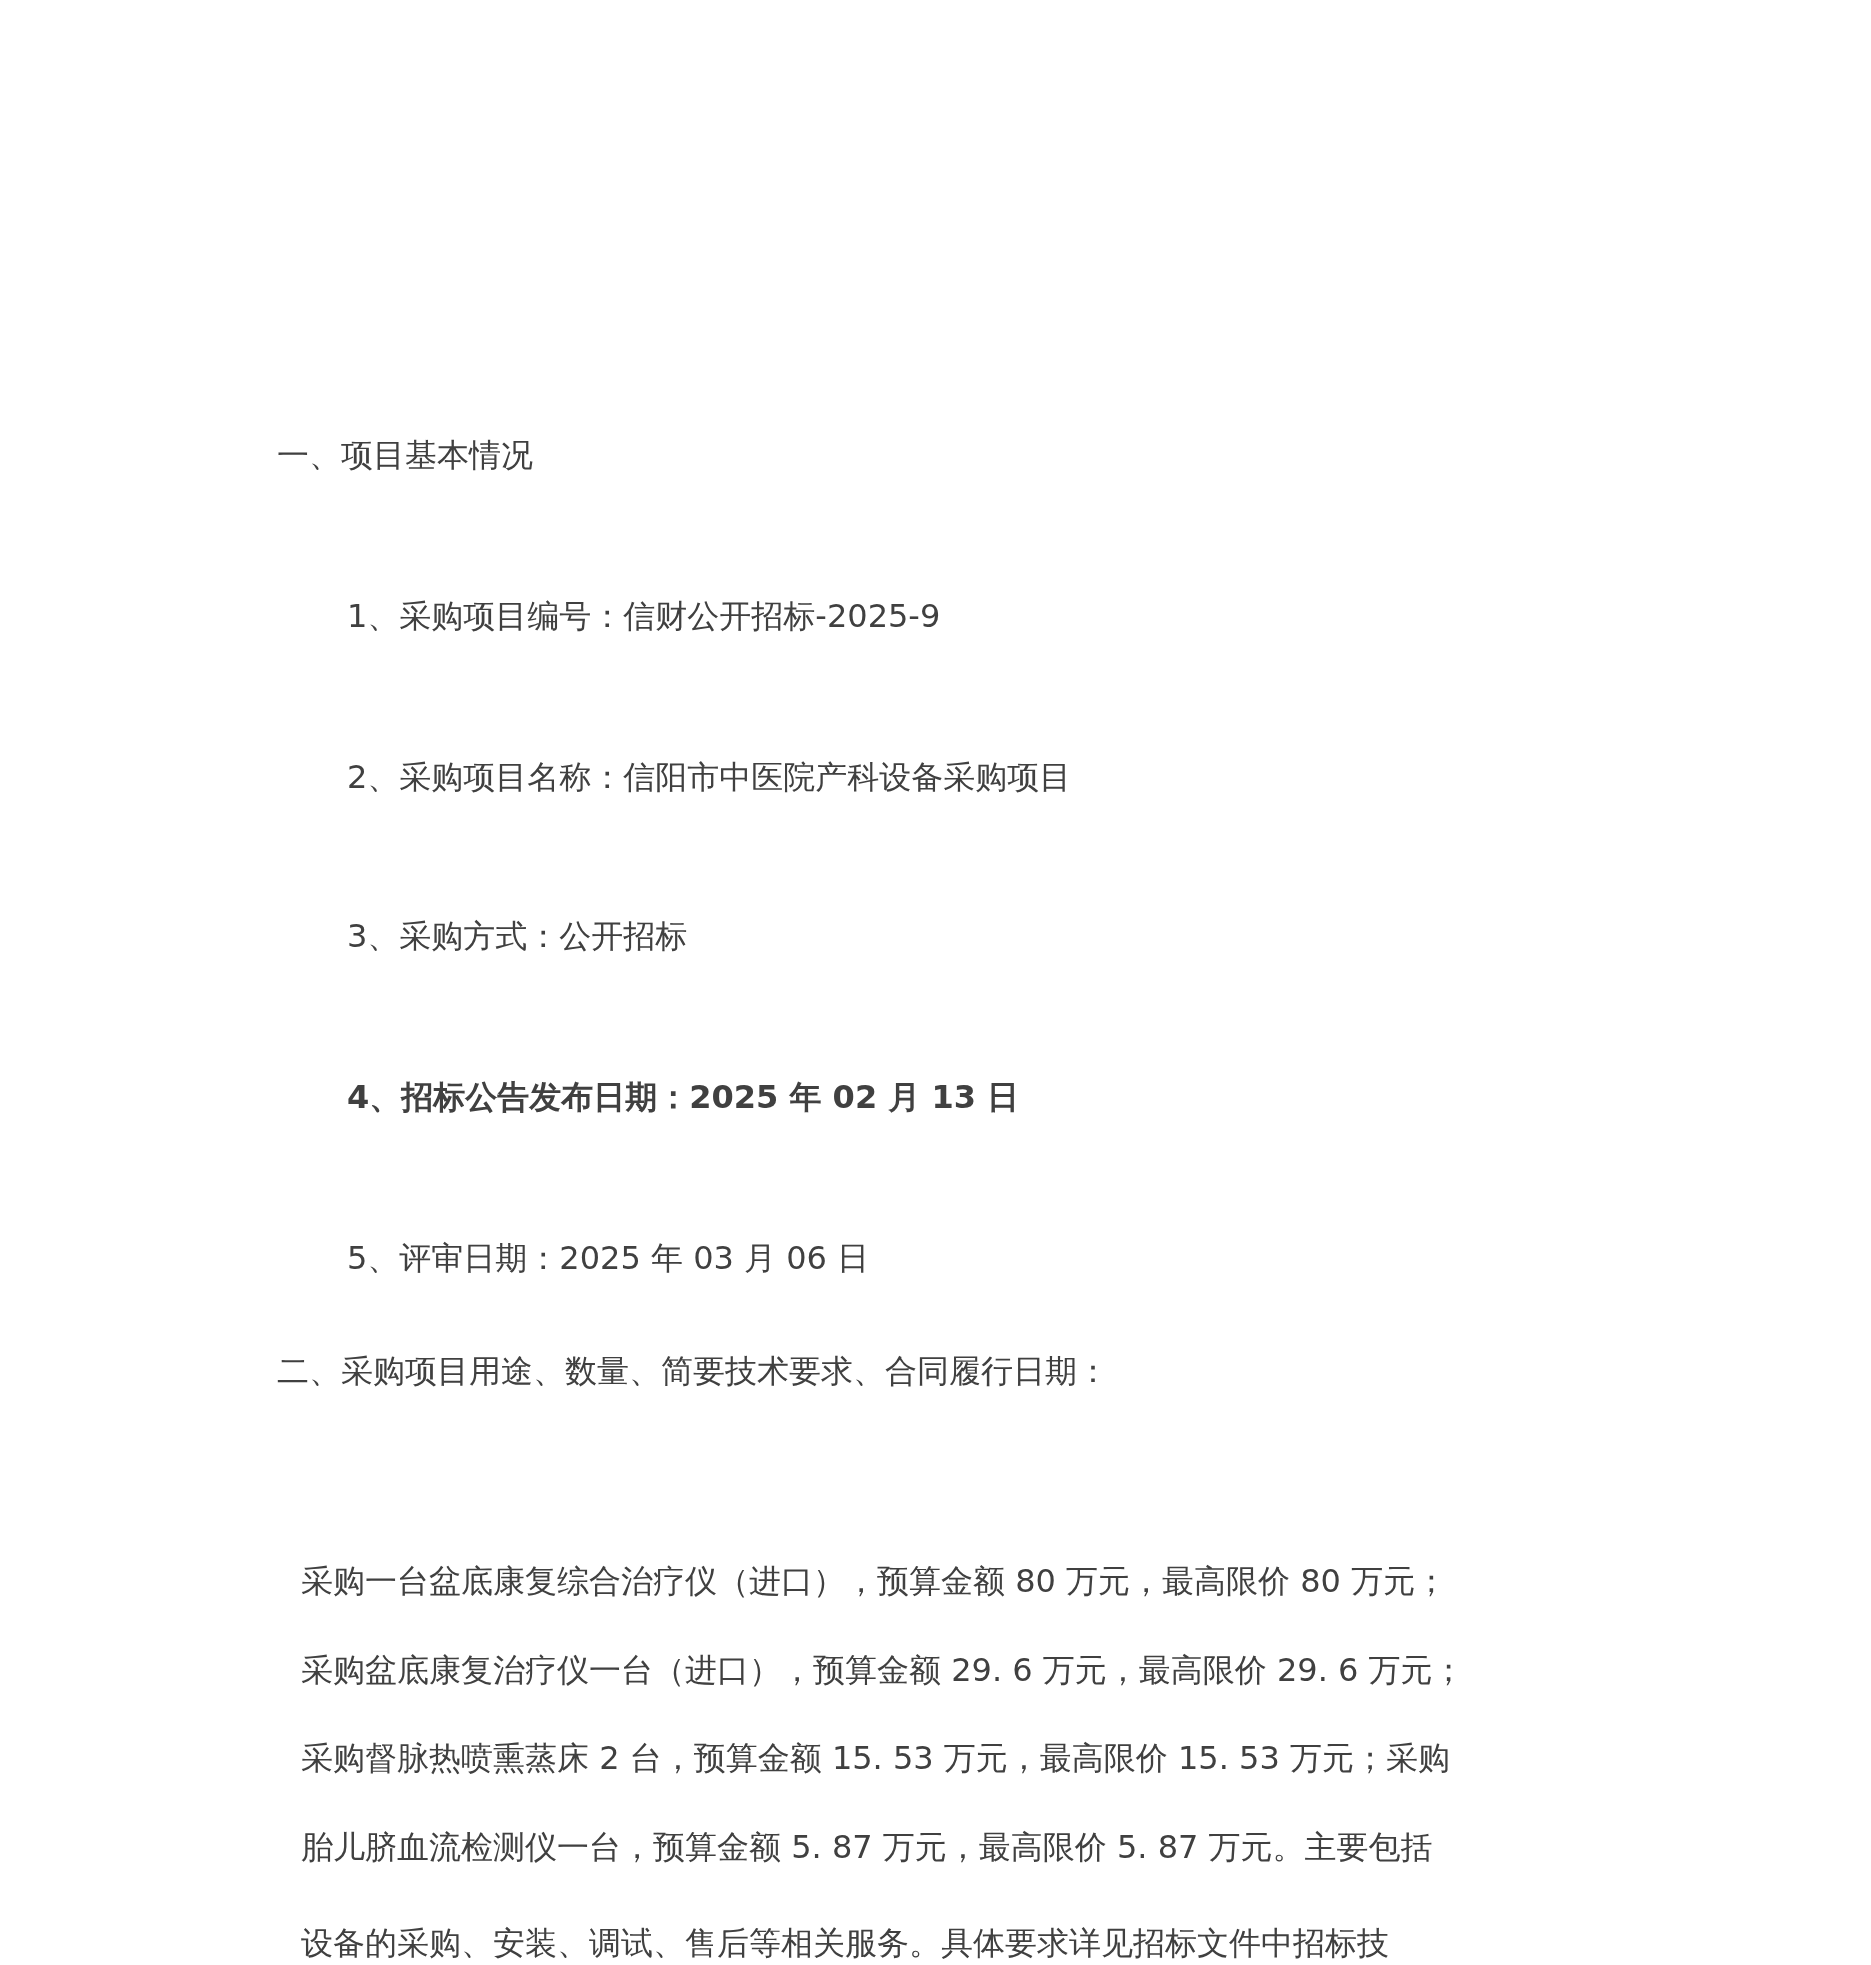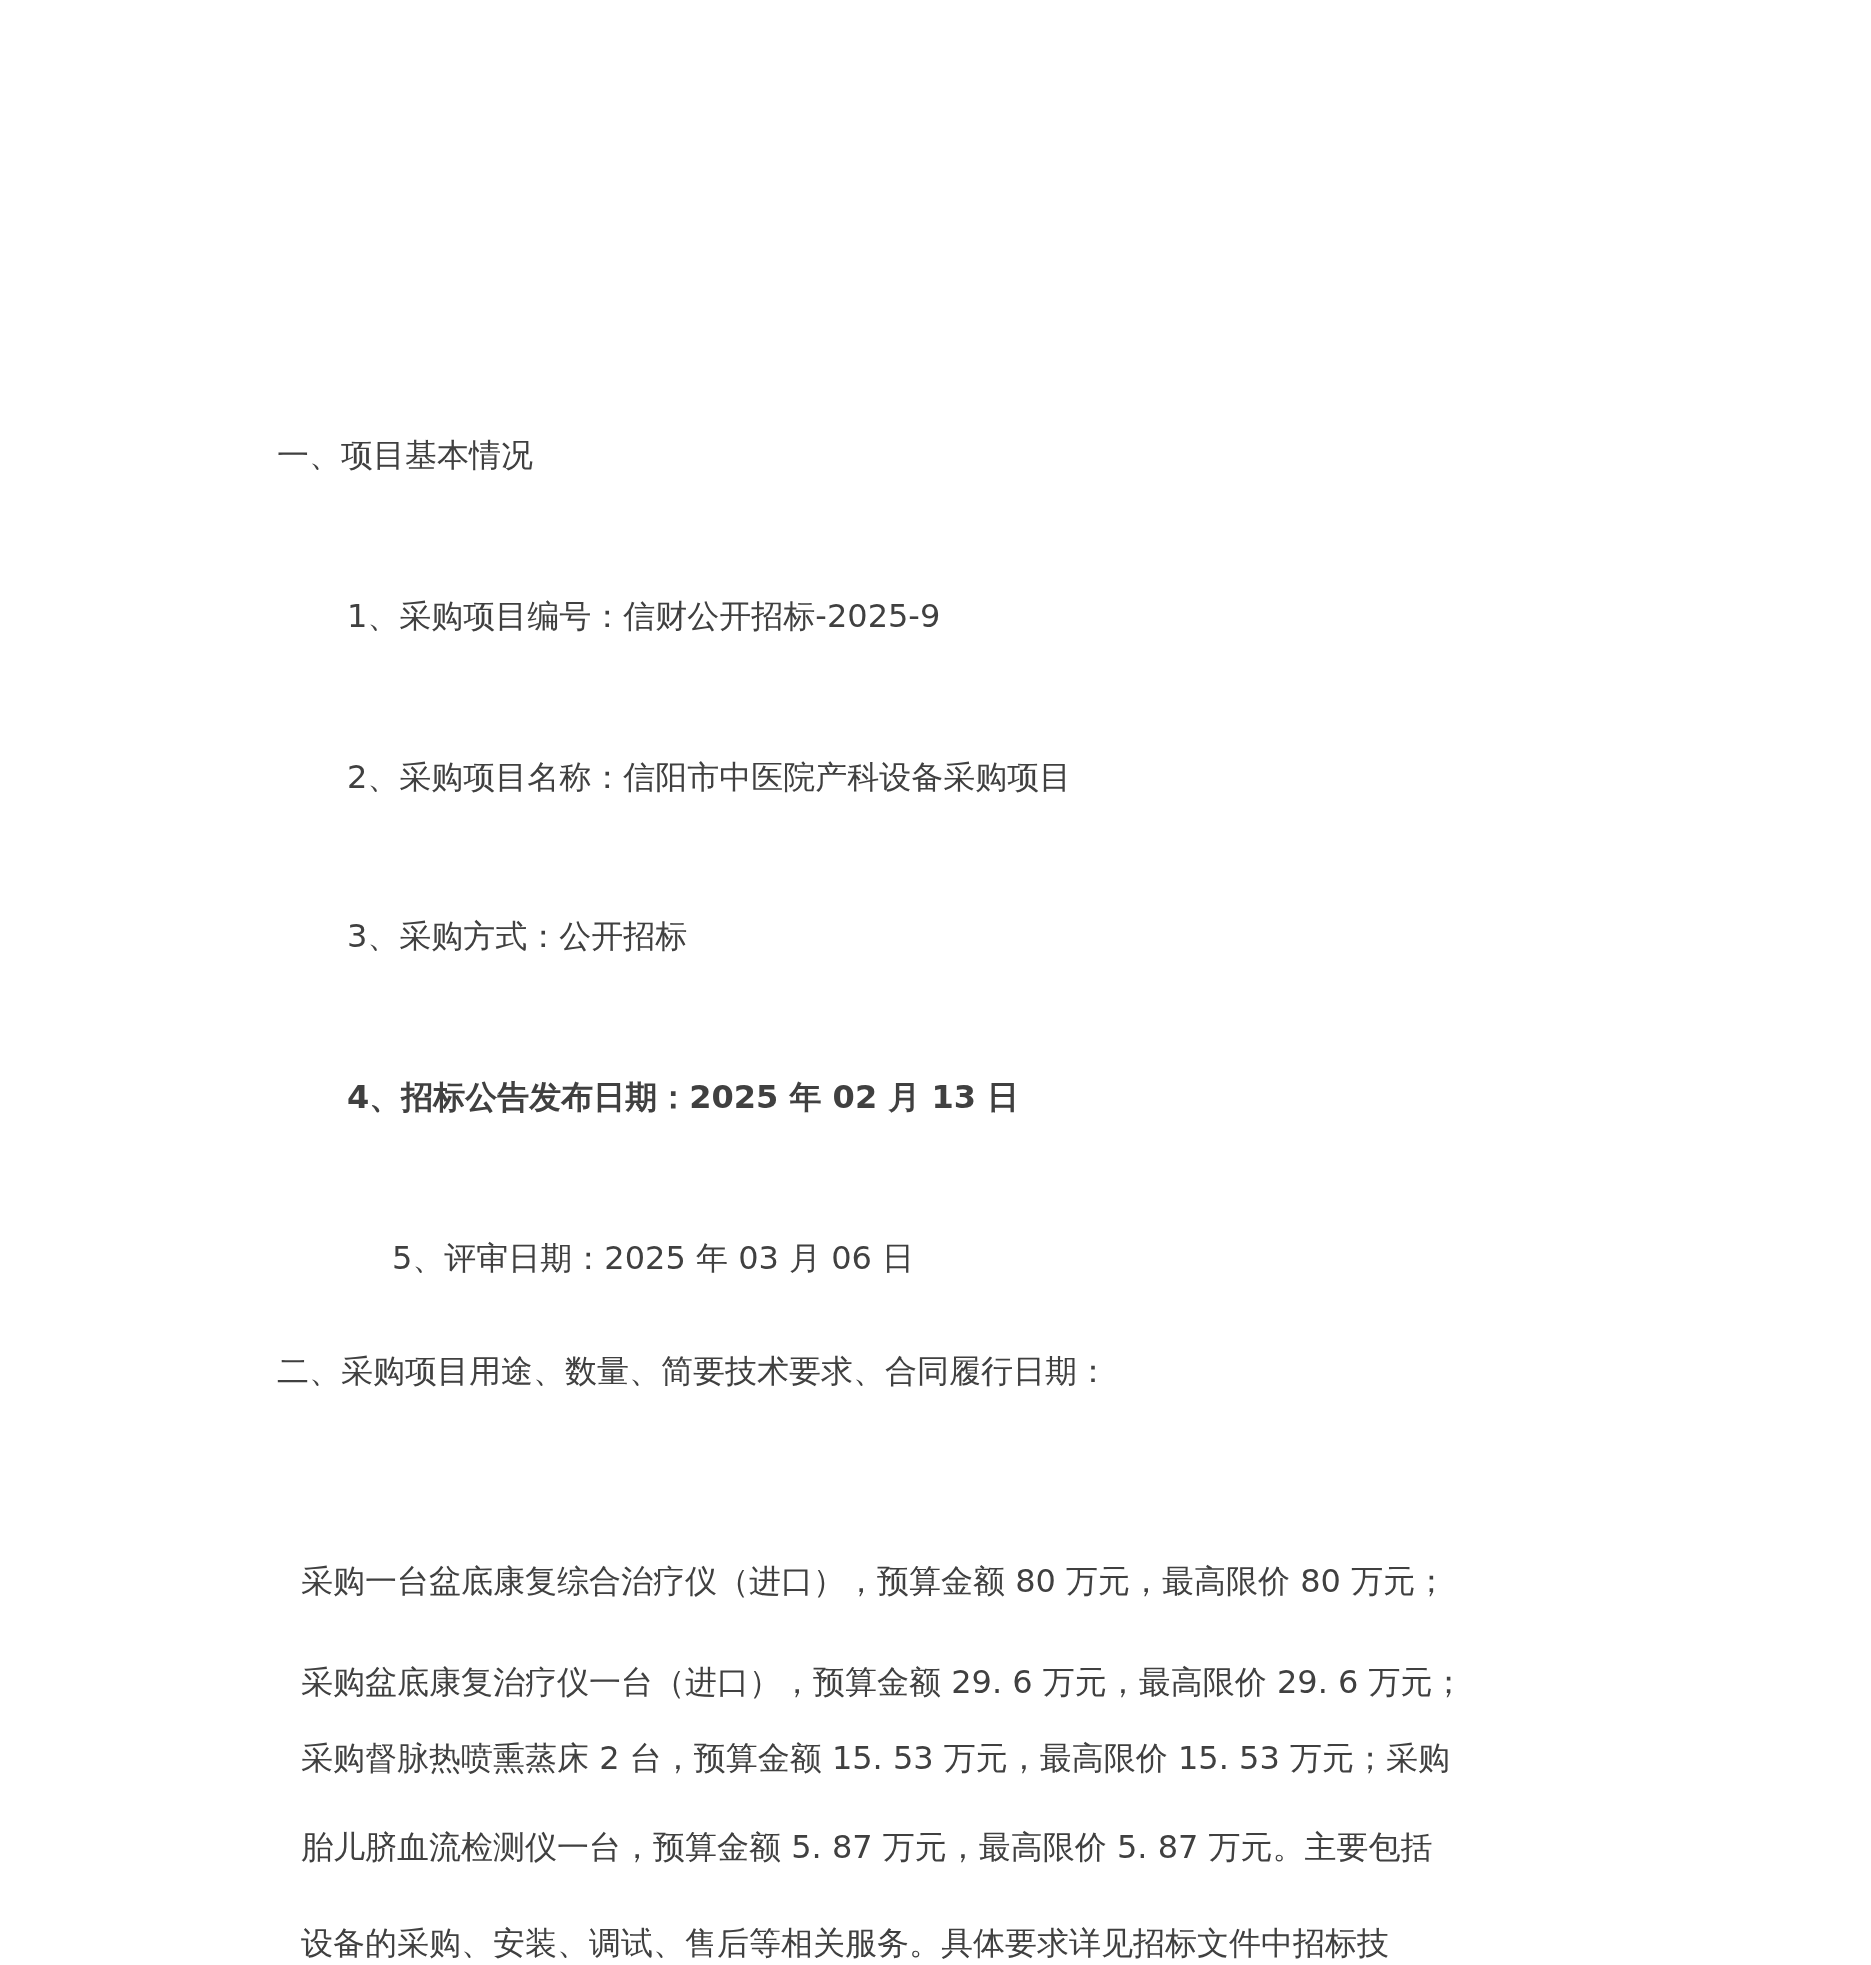--- a/index.html
+++ b/index.html
@@ -29,25 +29,25 @@
 </style>
 </head>
 <body>
 
 <h2 class="line heading" style="top:436px;">一、项目基本情况</h2>
 
 <p class="line item" style="top:597px;">1、采购项目编号：信财公开招标-2025-9</p>
 <p class="line item" style="top:758px;text-align:center;">2、采购项目名称：信阳市中医院产科设备采购项目</p>
 <p class="line item" style="top:917px;">3、采购方式：公开招标</p>
 <p class="line item" style="top:1078px;font-weight:bold;">4、招标公告发布日期：2025 年 02 月 13 日</p>
-<p class="line item" style="top:1239px;margin-left:45px;">5、评审日期：2025 年 03 月 06 日</p>
+<p class="line item" style="top:1239px;">5、评审日期：2025 年 03 月 06 日</p>
 
 <h2 class="line heading" style="top:1352px;">二、采购项目用途、数量、简要技术要求、合同履行日期：</h2>
 
 <div>
   <p class="line para-line" style="top:1562px;">采购一台盆底康复综合治疗仪（进口），预算金额 80 万元，最高限价 80 万元；</p>
-  <p class="line para-line" style="top:1651px;margin-top:12px;">采购盆底康复治疗仪一台（进口），预算金额 29. 6 万元，最高限价 29. 6 万元；</p>
+  <p class="line para-line" style="top:1651px;">采购盆底康复治疗仪一台（进口），预算金额 29. 6 万元，最高限价 29. 6 万元；</p>
   <p class="line para-line" style="top:1739px;">采购督脉热喷熏蒸床 2 台，预算金额 15. 53 万元，最高限价 15. 53 万元；采购</p>
   <p class="line para-line" style="top:1828px;">胎儿脐血流检测仪一台，预算金额 5. 87 万元，最高限价 5. 87 万元。主要包括</p>
   <p class="line para-line" style="top:1924px;">设备的采购、安装、调试、售后等相关服务。具体要求详见招标文件中招标技</p>
 
 </div>
 
 
 </body></html>

